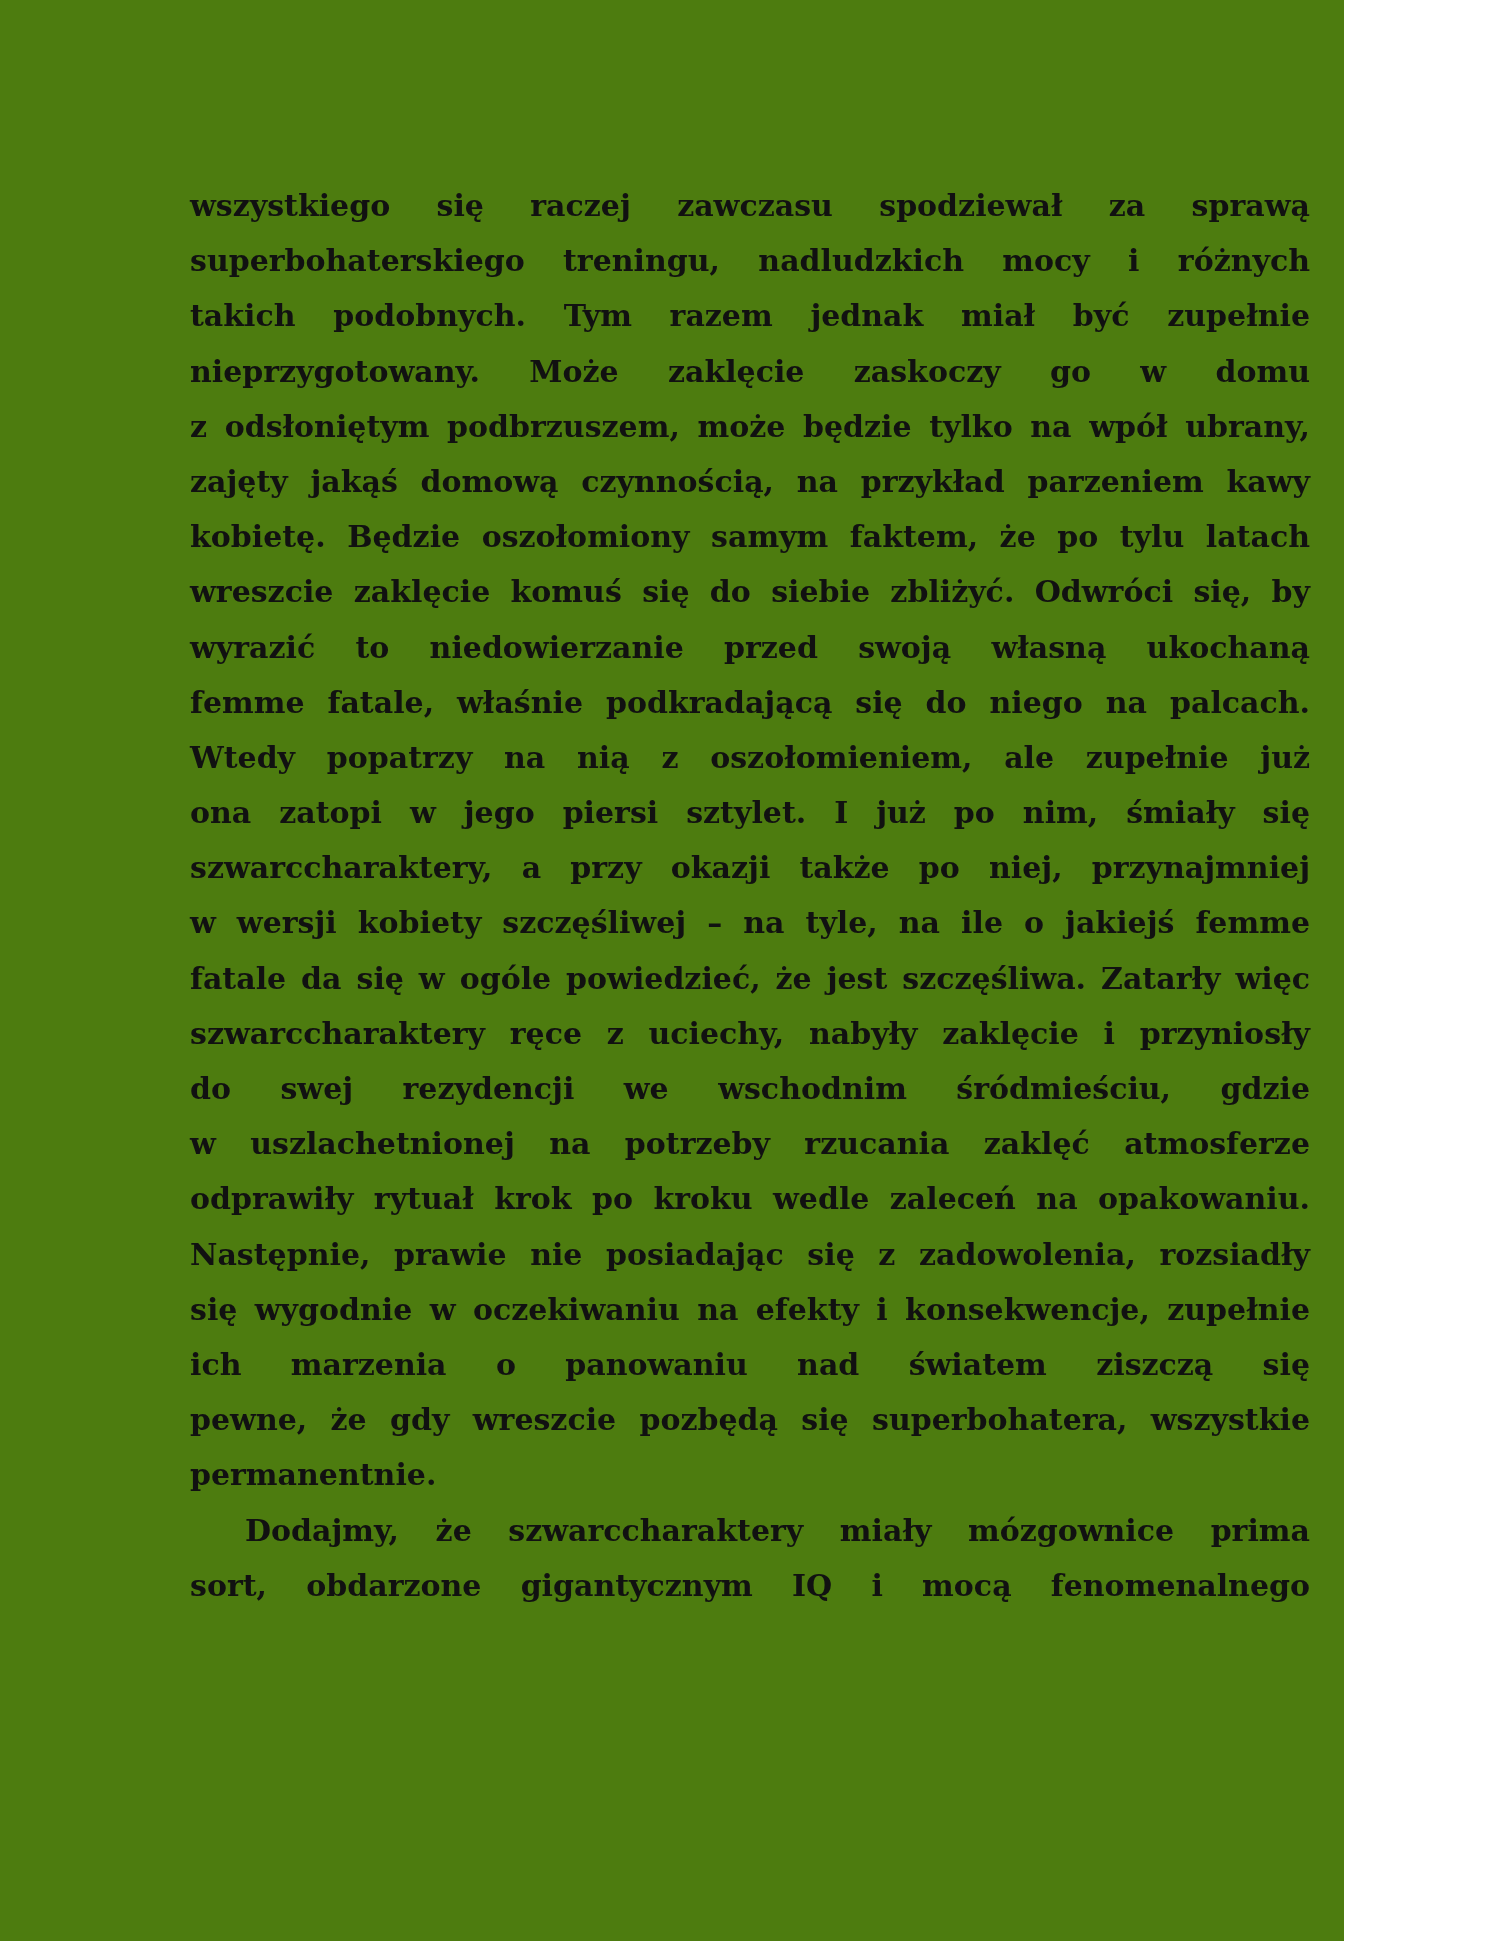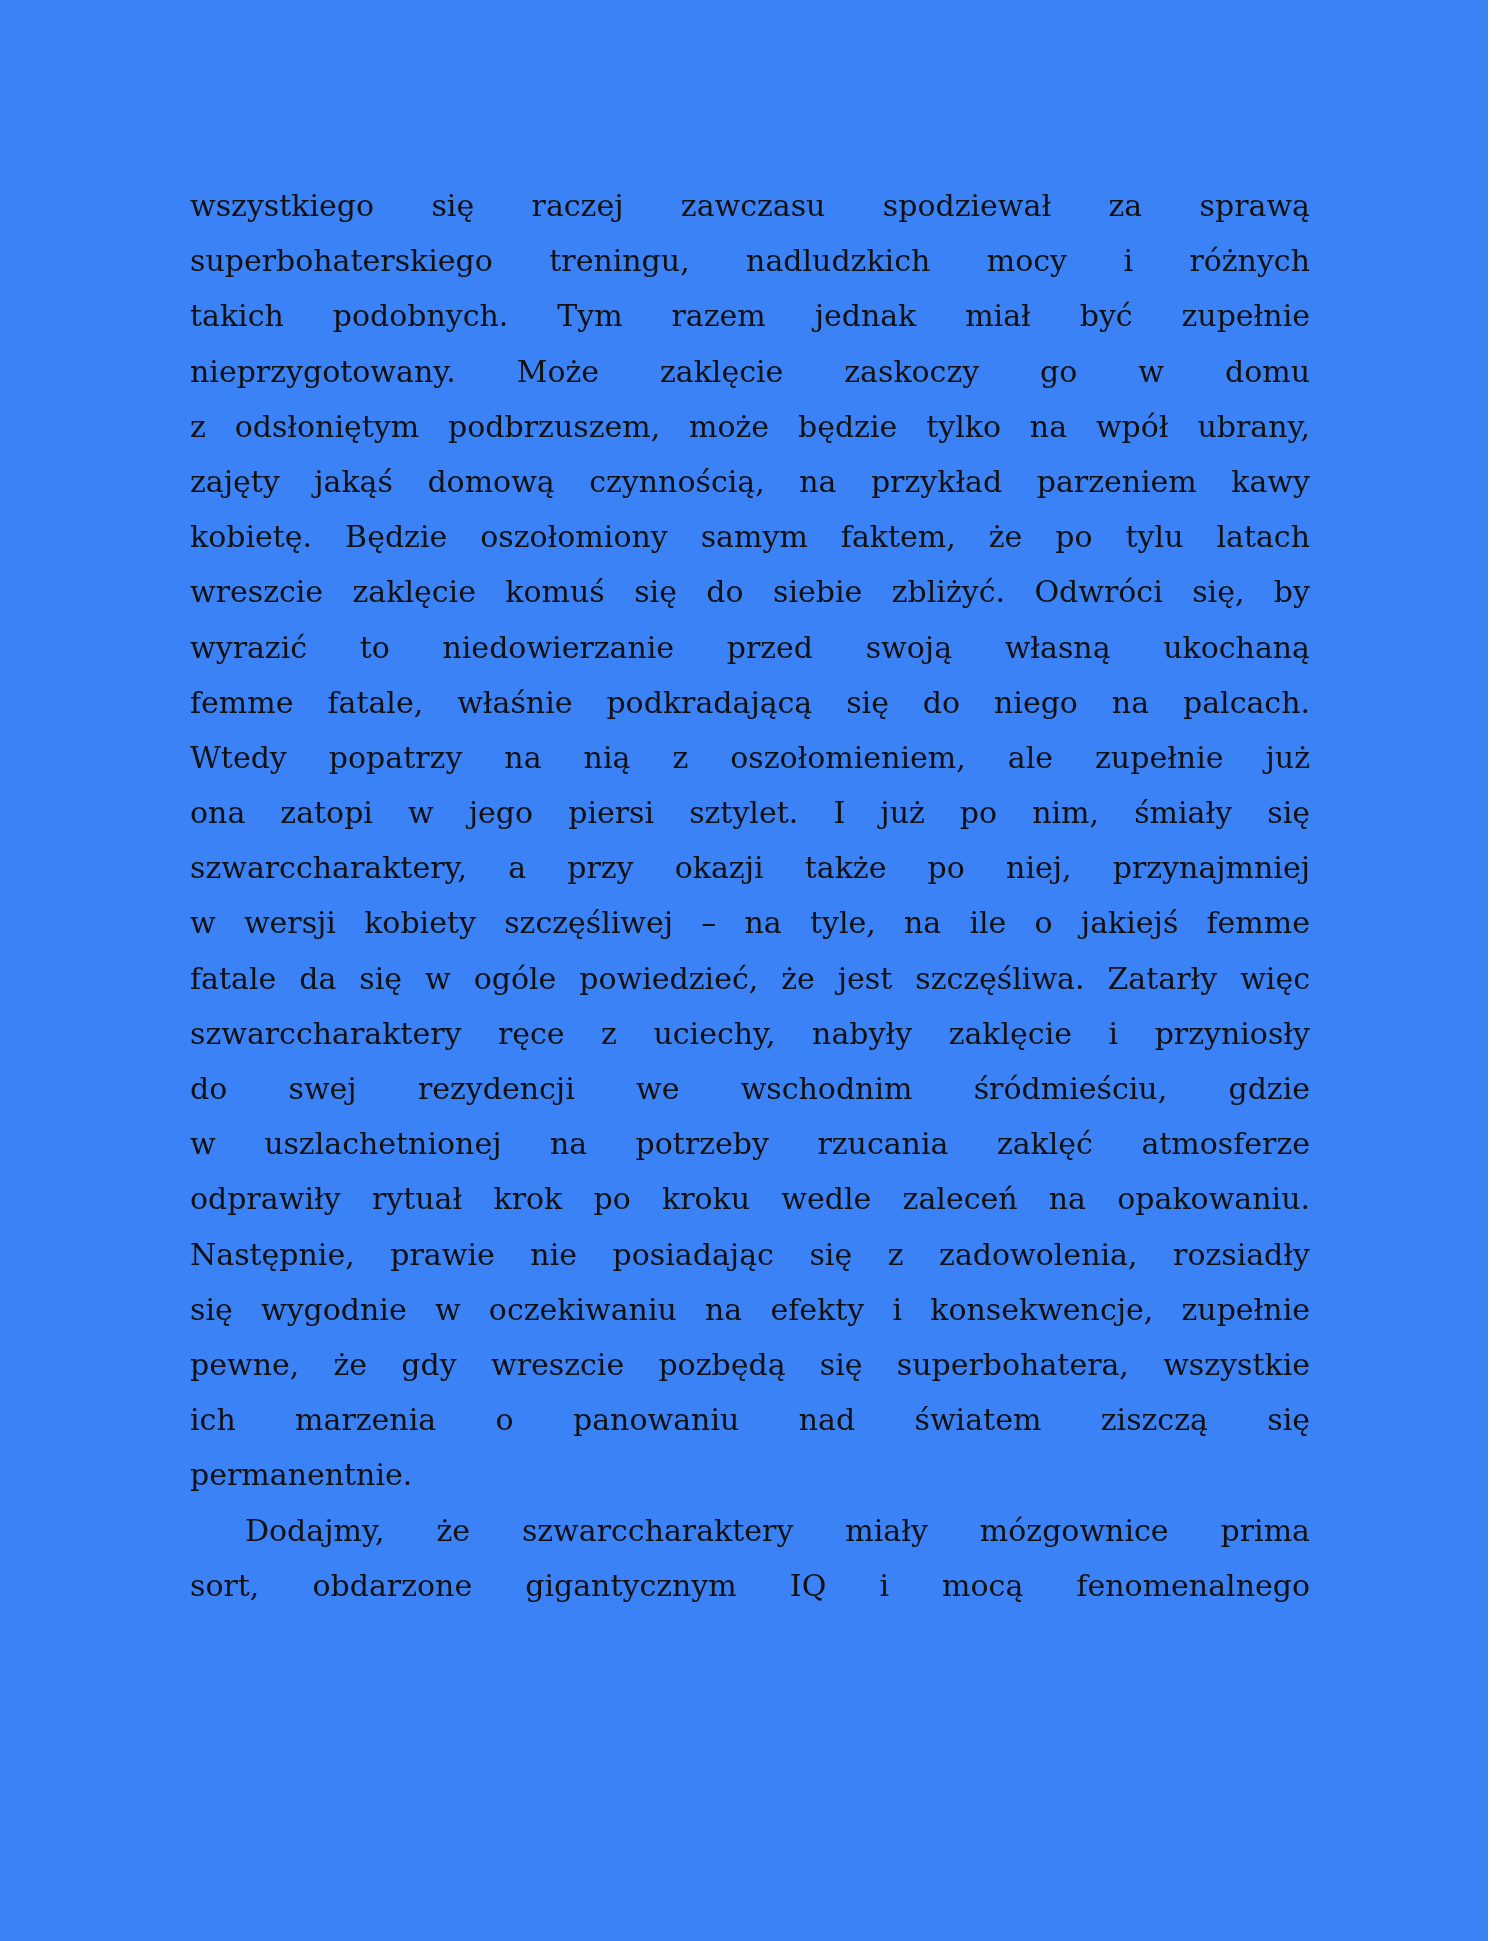--- a/index.html
+++ b/index.html
@@ -10,23 +10,24 @@
   body {
     width: 1500px;
     height: 1941px;
     position: relative;
     overflow: hidden;
   }
   .page {
     position: absolute;
     left: 0;
     top: 0;
-    width: 1488px;
+    width: 1344px;
     height: 1941px;
-    background: #3b82f6;
+    background: #4d7c0f;
+    font-weight: bold;
   }
   .text-block {
     position: absolute;
     left: 190px;
     top: 178px;
     width: 1120px;
     font-family: "DejaVu Serif", serif;
     font-size: 30px;
     line-height: 55.2px;
     color: #111111;
@@ -69,22 +70,22 @@
       <span class="line">ona zatopi w jego piersi sztylet. I już po nim, śmiały się</span>
       <span class="line">szwarccharaktery, a przy okazji także po niej, przynajmniej</span>
       <span class="line">w wersji kobiety szczęśliwej – na tyle, na ile o jakiejś femme</span>
       <span class="line">fatale da się w ogóle powiedzieć, że jest szczęśliwa. Zatarły więc</span>
       <span class="line">szwarccharaktery ręce z uciechy, nabyły zaklęcie i przyniosły</span>
       <span class="line">do swej rezydencji we wschodnim śródmieściu, gdzie</span>
       <span class="line">w uszlachetnionej na potrzeby rzucania zaklęć atmosferze</span>
       <span class="line">odprawiły rytuał krok po kroku wedle zaleceń na opakowaniu.</span>
       <span class="line">Następnie, prawie nie posiadając się z zadowolenia, rozsiadły</span>
       <span class="line">się wygodnie w oczekiwaniu na efekty i konsekwencje, zupełnie</span>
+      <span class="line">ich marzenia o panowaniu nad światem ziszczą się</span>
       <span class="line">pewne, że gdy wreszcie pozbędą się superbohatera, wszystkie</span>
-      <span class="line">ich marzenia o panowaniu nad światem ziszczą się</span>
       <span class="line last">permanentnie.</span>
     </div>
 
     <div class="paragraph">
       <span class="line indent">Dodajmy, że szwarccharaktery miały mózgownice prima</span>
       <span class="line">sort, obdarzone gigantycznym IQ i mocą fenomenalnego</span>
     </div>
 
   </div>
 </div>

